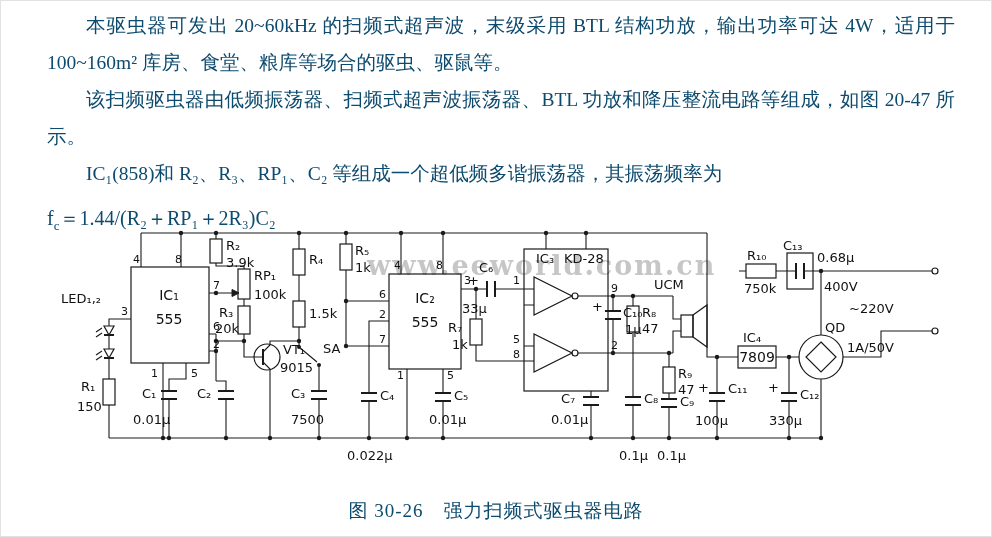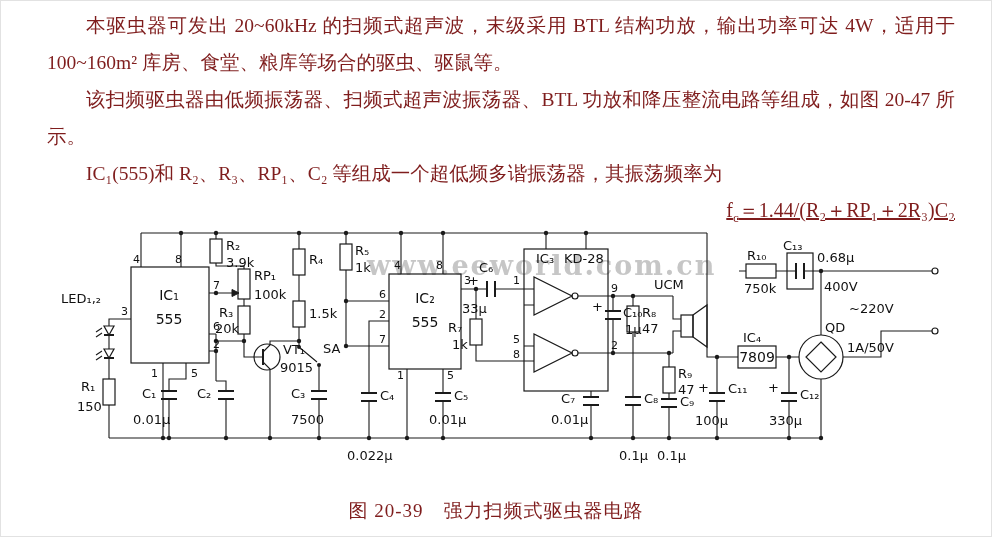--- a/index.html
+++ b/index.html
@@ -1,22 +1,22 @@
 <!DOCTYPE html>
 <html><head>
 <meta charset="utf-8">
 <style>
   html,body{margin:0;padding:0;background:#f4f4f4;}
   .page{position:relative;width:992px;height:537px;background:#ffffff;
-        font-family:"Liberation Serif",serif;color:#7f1d1d;overflow:hidden;
+        font-family:"Liberation Serif",serif;color:#0c4a6e;overflow:hidden;
         border:1px solid #e2e2e2;box-sizing:border-box;}
   .doc{position:absolute;left:46px;top:6px;width:908px;font-size:19.5px;
        line-height:37px;text-align:justify;}
   .doc p{margin:0;text-indent:2em;}
-  .formula{text-align:right;text-indent:0;margin-top:2px;font-size:20px;line-height:32px;text-decoration:underline;}
+  .formula{text-align:left;text-indent:0;margin-top:10px;font-size:20px;line-height:32px;}
   .formula sub{font-size:13px;}
   .caption{position:absolute;left:0;top:497px;width:100%;text-align:center;
            font-size:19px;letter-spacing:1px;}
   svg.circ{position:absolute;left:0;top:0;}
   svg.circ .w{fill:none;stroke:#1a1a1a;stroke-width:1.1;}
   svg.circ .bx{fill:none;stroke:#1a1a1a;stroke-width:1.2;}
   svg.circ .pl{fill:none;stroke:#1a1a1a;stroke-width:2;}
   svg.circ .dt{fill:#1a1a1a;stroke:none;}
   svg.circ .tm{fill:#1a1a1a;stroke:#1a1a1a;}
   svg.circ text{font-family:"DejaVu Sans",sans-serif;font-size:13px;fill:#111;}
@@ -26,21 +26,21 @@
                    fill:#b9b9b9;opacity:.8;font-family:"DejaVu Serif",serif;}
 </style>
 </head>
 <body>
 
 <div class="page">
 
   <div class="doc">
     <p>本驱虫器可发出 20~60kHz 的扫频式超声波，末级采用 BTL 结构功放，输出功率可达 4W，适用于 100~160m² 库房、食堂、粮库等场合的驱虫、驱鼠等。</p>
     <p>该扫频驱虫器由低频振荡器、扫频式超声波振荡器、BTL 功放和降压整流电路等组成，如图 20-47 所示。</p>
-    <p>IC₁(555)和 R₂、R₃、RP₁、C₂ 等组成一个超低频多谐振荡器，其振荡频率为</p>
+    <p>IC₁(858)和 R₂、R₃、RP₁、C₂ 等组成一个超低频多谐振荡器，其振荡频率为</p>
     <div class="formula"><span>f</span><sub>c</sub><span>＝1.44/(R₂＋RP₁＋2R₃)C₂</span></div>
   </div>
 
   <svg class="circ" width="992" height="537" viewBox="0 0 992 537">
 
     <text class="wm" x="366" y="274">www.eeworld.com.cn</text>
 
     <g class="w">
       <path d="M140,232 H706 M140,232 V266 M180,232 V266 M215,232 V238 M215,262 V265 H243 V268
                M208,292 H231 M243,298 V305 M243,333 V340 H215 M208,333 H215 M215,333 V380
@@ -322,14 +322,14 @@
       <text x="816" y="261">0.68μ</text>
       <text x="823" y="290">400V</text>
     </g>
     <g>
       <circle class="bx" cx="934" cy="270" r="3" fill="#fff"></circle>
       <circle class="bx" cx="934" cy="330" r="3" fill="#fff"></circle>
       <text x="848" y="312">~220V</text>
     </g>
   </svg>
 
-  <div class="caption">图 20-39　强力扫频式驱虫器电路</div>
+  <div class="caption">图 30-26　强力扫频式驱虫器电路</div>
 </div>
 
 </body></html>

